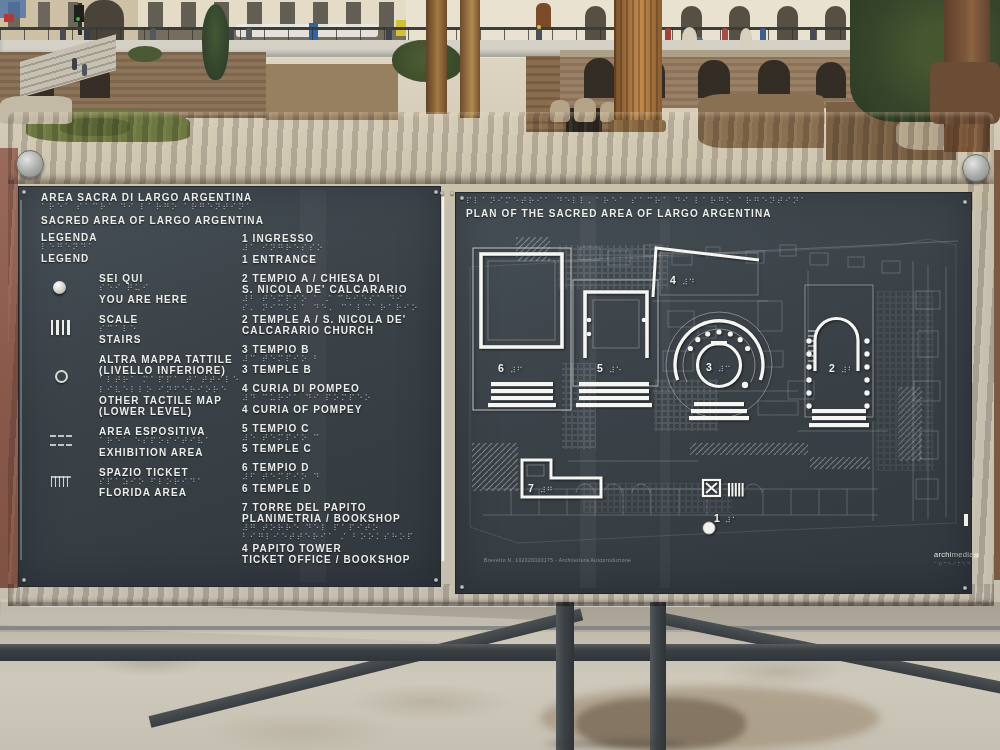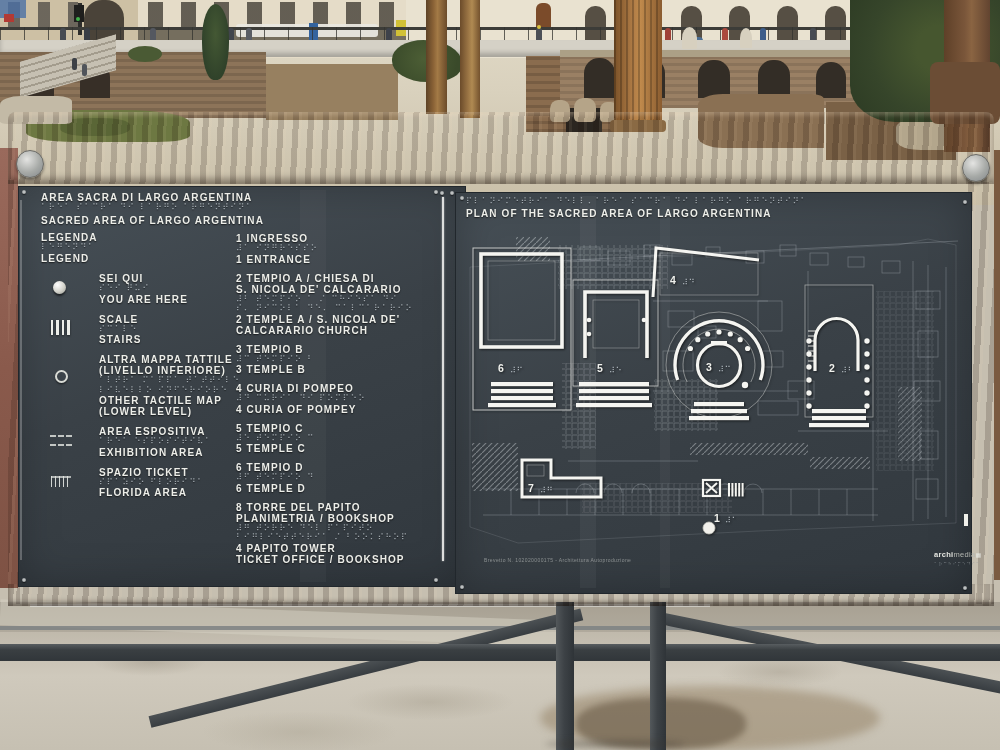--- a/index.html
+++ b/index.html
@@ -38,21 +38,21 @@
            box-shadow:0 1.5px 1.5px rgba(0,0,0,.45);}
   .screw{position:absolute;width:4px;height:4px;border-radius:50%;
          background:radial-gradient(#d2d5d5,#7e8284);box-shadow:0 1px 1px rgba(0,0,0,.5);}
   .person{position:absolute;top:28px;width:6px;height:15px;border-radius:3px 3px 1px 1px;}
   .rust{background:linear-gradient(180deg,#9a6a44 0%,#7c4e31 30%,#6e4128 62%,#7a4a2e 100%);}
   .rust-tex{background-image:repeating-linear-gradient(93deg,rgba(30,15,8,.18) 0 6px,rgba(255,225,190,.07) 6px 9px,transparent 9px 15px);}
   .bold-g{filter:drop-shadow(1px 1.6px .8px rgba(0,0,0,.55));}
   .pl-num{font:700 10.5px "Liberation Sans",sans-serif;fill:#f0f1ed;}
   .pl-br{font:400 8px "DejaVu Sans",sans-serif;fill:#a9b1b7;letter-spacing:1px;}
   .note{font-size:5px;letter-spacing:.4px;color:rgba(205,210,205,.55);white-space:nowrap;}
-  .maker-b{font-weight:700;font-size:7.5px;color:#e6e7e1;letter-spacing:.3px;}
+  .maker-b{font-weight:400;font-size:7.5px;color:#e6e7e1;letter-spacing:.3px;}
   .maker-l{font-weight:400;font-size:7.5px;color:#b4b7b1;letter-spacing:.3px;}
   .maker-m{font-size:6px;color:#e6e7e1;}
   .maker-braille{font-family:"DejaVu Sans",sans-serif;font-size:5px;color:rgba(150,156,160,.8);letter-spacing:1px;}
 </style>
 </head>
 <body>
 
 <div class="scene">
 
   <div class="abs" style="left:0;top:0;width:1000px;height:205px;background:linear-gradient(180deg,#e3dcc9,#d9d1bd 45%,#c9bfa8);">
@@ -160,21 +160,21 @@
   <div class="abs" style="left:650px;top:602px;width:16px;height:148px;background:linear-gradient(90deg,#53585b,#3d4246 45%,#2f3438);"></div>
   <div class="abs" style="left:545px;top:740px;width:140px;height:8px;background:rgba(60,55,45,.35);filter:blur(3px);border-radius:50%;"></div>
 
   <div class="abs rust rust-tex" style="left:8px;top:112px;width:986px;height:72px;border-radius:8px 8px 0 0;box-shadow:inset 0 3px 4px rgba(255,235,205,.28),inset 0 -5px 7px rgba(20,10,5,.4);"></div>
   <div class="abs rust rust-tex" style="left:8px;top:180px;width:12px;height:424px;"></div>
   <div class="abs rust rust-tex" style="left:968px;top:182px;width:26px;height:422px;"></div>
   <div class="abs rust rust-tex" style="left:8px;top:584px;width:986px;height:22px;box-shadow:inset 0 -4px 5px rgba(20,10,5,.45);"></div>
   <div class="abs" style="left:16px;top:150px;width:26px;height:26px;border-radius:50%;border:1px solid #6a6a66;background:radial-gradient(circle at 38% 32%,#e4e4e2,#a7aaa7 55%,#82868a);box-shadow:0 2px 3px rgba(0,0,0,.4);"></div>
   <div class="abs" style="left:962px;top:154px;width:26px;height:26px;border-radius:50%;border:1px solid #6a6a66;background:radial-gradient(circle at 38% 32%,#e4e4e2,#a7aaa7 55%,#82868a);box-shadow:0 2px 3px rgba(0,0,0,.4);"></div>
 
-  <div class="panel" style="left:18px;top:186px;width:421px;height:399px;padding-left:25px;">
+  <div class="panel" style="left:18px;top:186px;width:421px;height:399px;">
     <div class="abs" style="left:22px;top:5px;">
       <div class="t">AREA SACRA DI LARGO ARGENTINA</div>
       <div class="b">⠁⠗⠑⠁ ⠎⠁⠉⠗⠁ ⠙⠊ ⠇⠁⠗⠛⠕ ⠁⠗⠛⠑⠝⠞⠊⠝⠁</div>
       <div class="t" style="margin-top:2px;">SACRED AREA OF LARGO ARGENTINA</div>
     </div>
     <div class="abs" style="left:22px;top:45px;">
       <div class="t">LEGENDA</div>
       <div class="b">⠇⠑⠛⠑⠝⠙⠁</div>
       <div class="t">LEGEND</div>
     </div>
@@ -228,21 +228,21 @@
             <div class="ic-flor"></div>
           </div>
         <div>
           <div class="t">SPAZIO TICKET</div>
           <div class="b">⠎⠏⠁⠵⠊⠕ ⠋⠇⠕⠗⠊⠙⠁</div>
           <div class="t">FLORIDA AREA</div>
         </div>
       </div>
     </div>
 
-    <div class="abs" style="left:217px;top:46px;">
+    <div class="abs" style="left:223px;top:46px;">
       <div class="grp">
         <div class="t">1 INGRESSO</div>
         <div class="b">⠼⠁ ⠊⠝⠛⠗⠑⠎⠎⠕</div>
         <div class="t">1 ENTRANCE</div>
       </div>
       <div class="grp">
         <div class="t">2 TEMPIO A / CHIESA DI</div>
         <div class="t">S. NICOLA DE' CALCARARIO</div>
         <div class="b">⠼⠃ ⠞⠑⠍⠏⠊⠕ ⠁ ⠌ ⠉⠓⠊⠑⠎⠁ ⠙⠊</div>
         <div class="b">⠎⠄ ⠝⠊⠉⠕⠇⠁ ⠙⠑⠄ ⠉⠁⠇⠉⠁⠗⠁⠗⠊⠕</div>
@@ -263,21 +263,21 @@
         <div class="t">5 TEMPIO C</div>
         <div class="b">⠼⠑ ⠞⠑⠍⠏⠊⠕ ⠉</div>
         <div class="t">5 TEMPLE C</div>
       </div>
       <div class="grp">
         <div class="t">6 TEMPIO D</div>
         <div class="b">⠼⠋ ⠞⠑⠍⠏⠊⠕ ⠙</div>
         <div class="t">6 TEMPLE D</div>
       </div>
       <div class="grp">
-        <div class="t">8 TORRE DEL PAPITO</div>
+        <div class="t">7 TORRE DEL PAPITO</div>
         <div class="t">PLANIMETRIA / BOOKSHOP</div>
         <div class="b">⠼⠛ ⠞⠕⠗⠗⠑ ⠙⠑⠇ ⠏⠁⠏⠊⠞⠕</div>
         <div class="b">⠃⠊⠛⠇⠊⠑⠞⠞⠑⠗⠊⠁ ⠌ ⠃⠕⠕⠅⠎⠓⠕⠏</div>
         <div class="t">4 PAPITO TOWER</div>
         <div class="t">TICKET OFFICE / BOOKSHOP</div>
       </div>
     </div>
   </div>
 
   <div class="panel" style="left:455px;top:192px;width:515px;height:400px;">

